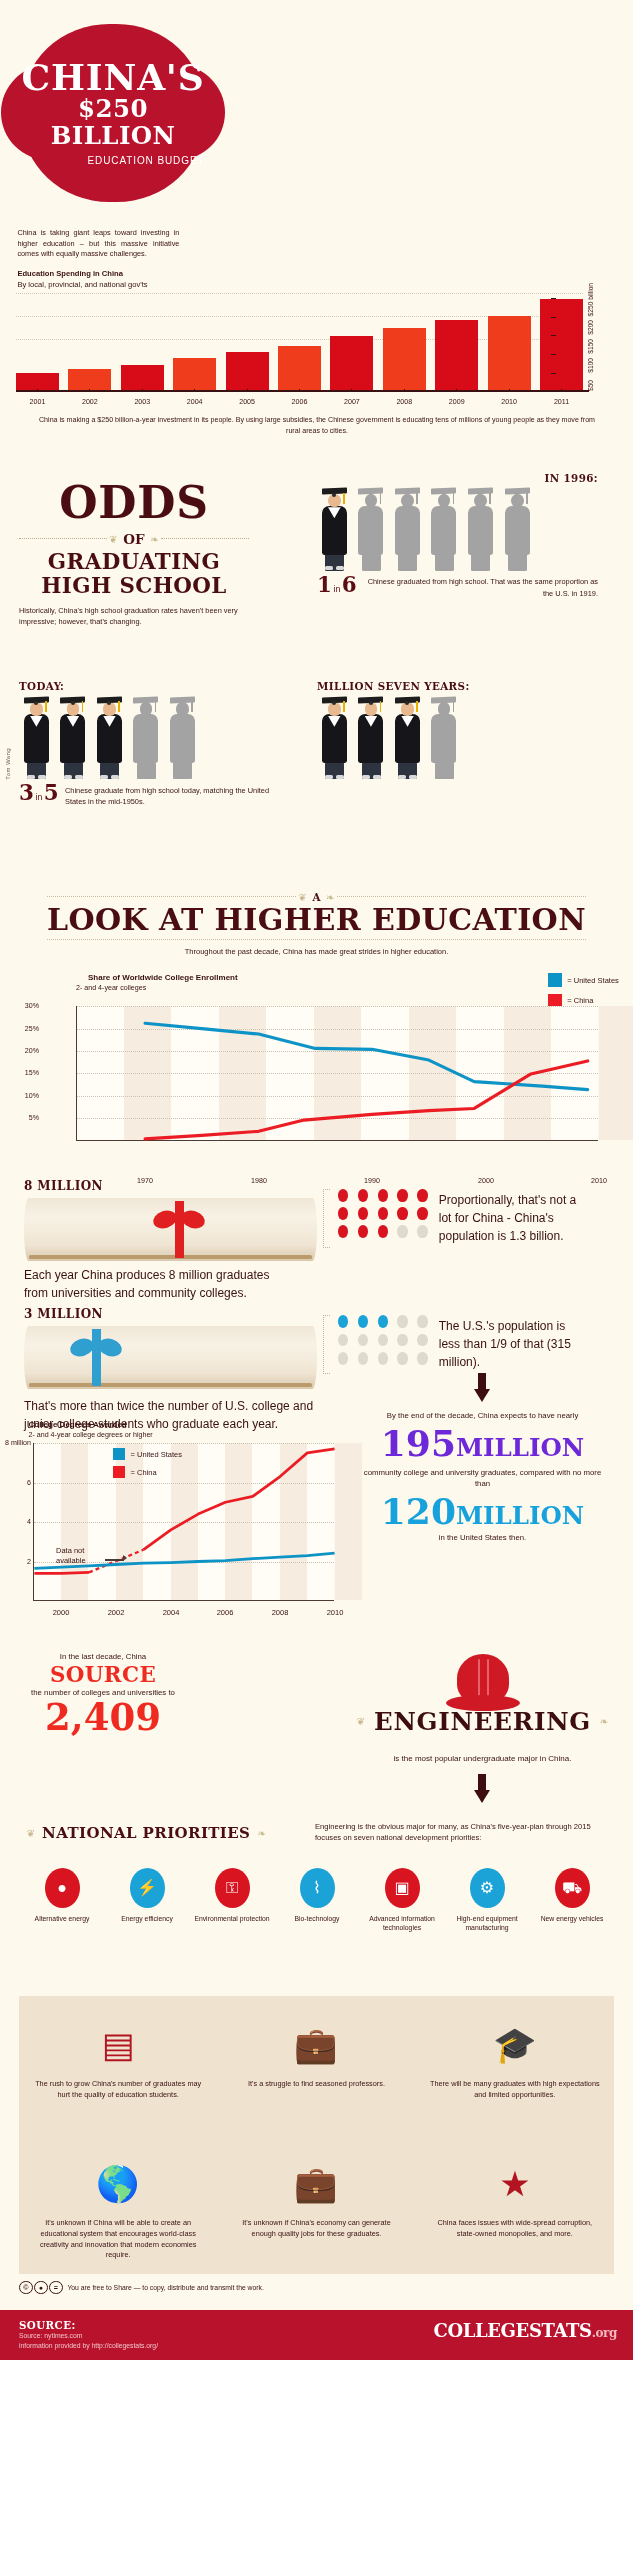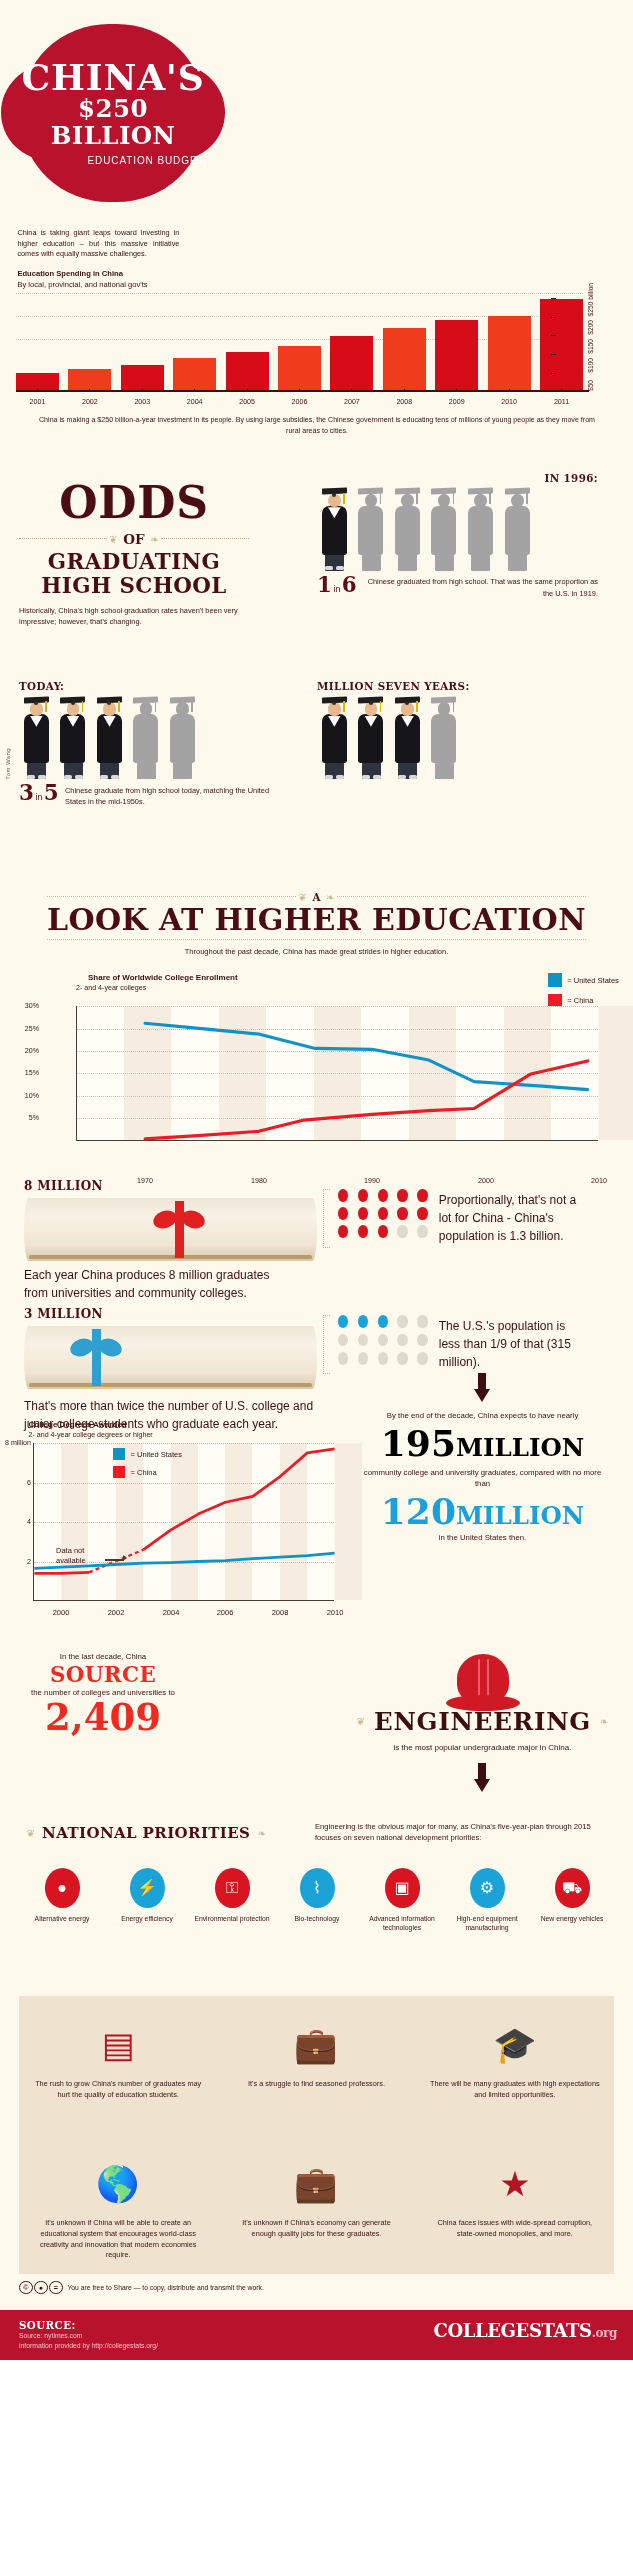--- a/index.html
+++ b/index.html
@@ -187,21 +187,21 @@
 
   
   .eng-wrap { position: absolute; left: 348px; top: 8px; width: 269px; text-align: center; }
   .hardhat { width: 74px; height: 57px; margin: 0 auto; position: relative; }
   .hardhat .dome { position: absolute; left: 11px; top: 0; width: 52px; height: 49px;
                    background: #cf1a25; border-radius: 50% 50% 38% 38%; }
   .hardhat .brim { position: absolute; left: 0; bottom: 0; width: 74px; height: 16px;
                    background: #cf1a25; border-radius: 50%; }
   .hardhat .rib { position: absolute; top: 4.7px; width: 2.4px; height: 43px; background: #e8606a; border-radius: 1.6px; }
   .eng-title { font-family: "DejaVu Serif", serif; font-weight: bold; font-size: 24.5px; color: #3d0d10; letter-spacing: 0.8px; }
-  .eng-sub { font-size: 8px; line-height: 1.5; margin-top: 6px; }
+  .eng-sub { font-size: 8px; line-height: 1.5; margin-top: 17px; }
   .down-arrow { width: 17.4px; height: 32px; margin: 9.5px auto 0; position: relative; }
   .down-arrow .stem { position: absolute; left: 4.7px; top: 0; width: 8px; height: 17.4px; background: #3d0d10; }
   .down-arrow .tip { position: absolute; left: 0; top: 16px; width: 0; height: 0;
                      border-left: 8.7px solid transparent; border-right: 8.7px solid transparent; border-top: 13.5px solid #3d0d10; }
 
   
   .np { position: relative; height: 135px; }
   .np-title-row { display: flex; align-items: center; gap: 4.7px; position: absolute; left: 24px; top: 6.3px; }
   .np-title { font-family: "DejaVu Serif", serif; font-weight: bold; font-size: 15px; color: #4a0d12; letter-spacing: 0.4px; }
   .np-body { position: absolute; left: 315px; top: 3.2px; width: 277px; font-size: 7.6px; line-height: 1.55; }
@@ -726,21 +726,21 @@
         <div style="position:absolute;left:71px;top:116px;width:19px;height:1.2px;background:#4a3b34"></div>
         <div style="position:absolute;left:89px;top:112px;width:0;height:0;border-top:3.2px solid transparent;border-bottom:3.2px solid transparent;border-left:4.7px solid #4a3b34"></div>
       </div>
 
     <div style="position:absolute;left:356px;top:-43px;width:253px;text-align:center">
       <div class="down-arrow" style="margin:0 auto 4.7px">
         <div class="stem"></div>
           <div class="tip"></div>
       </div>
       <div style="font-size:7.8px;line-height:1.5">By the end of the decade, China expects to have nearly</div>
-      <div style="margin-top:3.2px;font-family:'DejaVu Serif',serif;font-weight:bold;color:#000000;line-height:1">
+      <div style="margin-top:3.2px;font-family:'DejaVu Serif',serif;font-weight:bold;color:#6d28d9;line-height:1">
         <span style="font-size:36px">195</span><span style="font-size:24.5px">MILLION</span>
       </div>
       <div style="font-size:7.8px;line-height:1.5;margin-top:5.5px">community college and university graduates, compared with no more than</div>
       <div style="margin-top:3.2px;font-family:'DejaVu Serif',serif;font-weight:bold;color:#17a2dd;line-height:1">
         <span style="font-size:36px">120</span><span style="font-size:24.5px">MILLION</span>
       </div>
       <div style="font-size:7.8px;margin-top:4px">in the United States then.</div>
     </div>
   </div>
 

